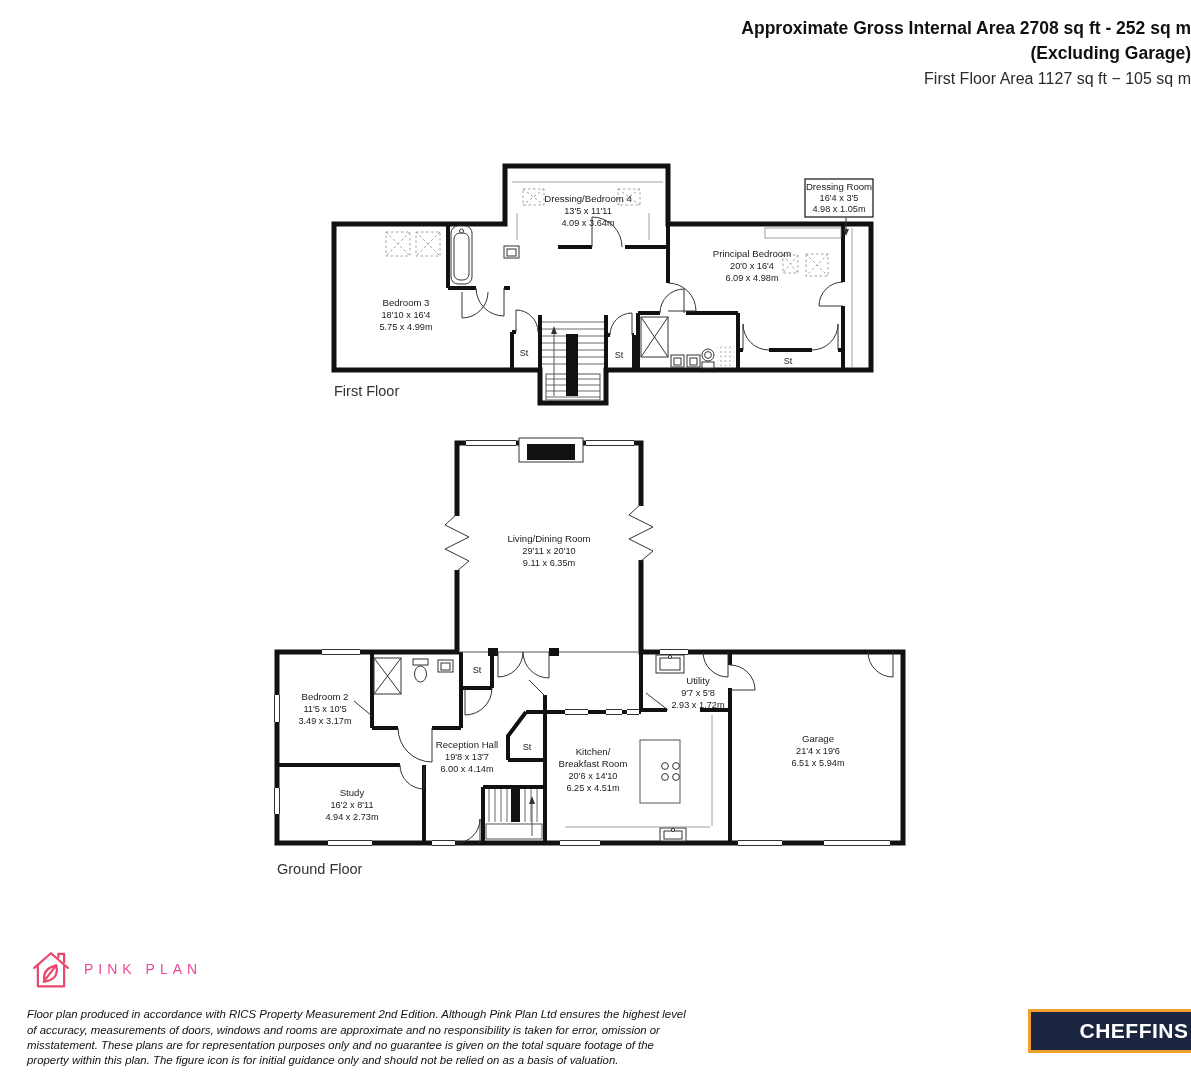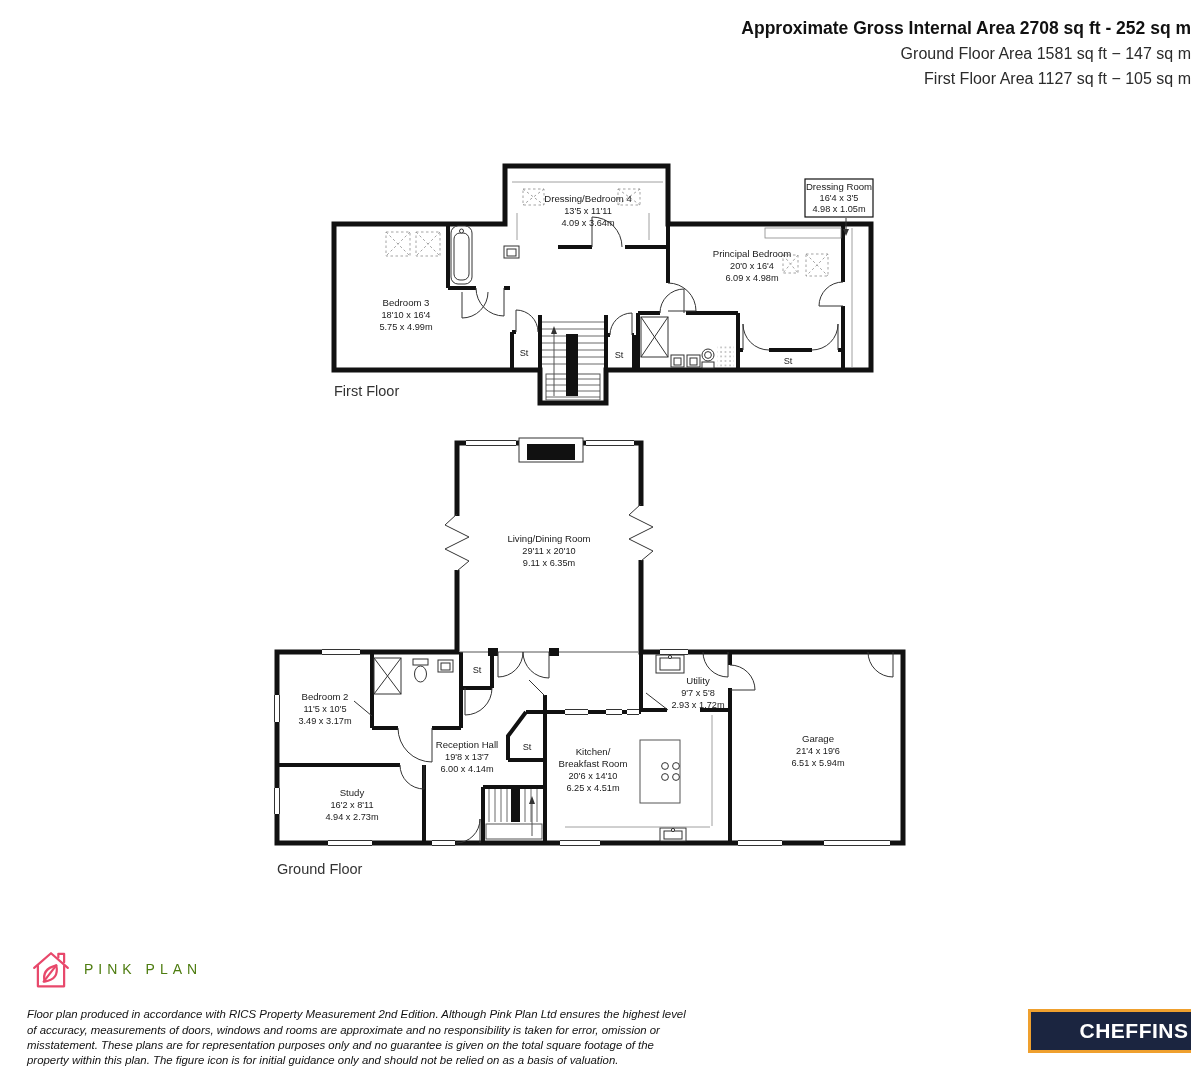--- a/index.html
+++ b/index.html
@@ -17,34 +17,34 @@
   .wall-in{fill:none;stroke:#111;stroke-width:4;}
   .thin{fill:none;stroke:#555;stroke-width:1;}
   .thin2{fill:none;stroke:#888;stroke-width:0.8;}
   .door{fill:none;stroke:#333;stroke-width:1;}
   .fix{fill:#ffffff;stroke:#333;stroke-width:1;}
   .dash{fill:none;stroke:#999;stroke-width:0.9;stroke-dasharray:2.5 2.5;}
   .tread{stroke:#444;stroke-width:0.8;}
   .winline{stroke:#333;stroke-width:1;}
   .wingap{fill:#ffffff;}
   .footer-logo{position:absolute;left:30px;top:948px;display:flex;align-items:center;gap:12px;}
-  .pinkplan-text{font-size:14px;letter-spacing:5px;color:#4d7c0f;font-weight:500;}
+  .pinkplan-text{font-size:14px;letter-spacing:5px;color:#ec4899;font-weight:500;}
   .disclaimer{position:absolute;left:27px;top:996px;width:668px;font-size:11.4px;
               line-height:1.33;color:#111;font-style:italic;}
   .cheffins{position:absolute;left:1028px;top:1009px;width:130px;height:38px;
             background:#1b2540;border:3px solid #efa02e;display:flex;
             align-items:center;justify-content:center;padding-left:38px;}
   .cheffins span{color:#ffffff;font-weight:bold;font-size:21px;letter-spacing:0.5px;}
 </style>
 </head>
 <body>
 
 <div class="header">
   <div class="h-bold">Approximate Gross Internal Area 2708 sq ft - 252 sq m</div>
-  <div class="h-reg">Ground Floor Area 1581 sq ft − 147 sq m</div>
+  <div class="h-bold">(Excluding Garage)</div>
   <div class="h-reg">First Floor Area 1127 sq ft − 105 sq m</div>
 </div>
 
 <svg width="1191" height="1080" viewBox="0 0 1191 1080" style="position:absolute;left:0;top:0;">
   <defs>
     <pattern id="dots" width="4.5" height="4.5" patternUnits="userSpaceOnUse">
       <circle cx="1" cy="1" r="0.7" fill="#888"></circle>
     </pattern>
   </defs>
 

